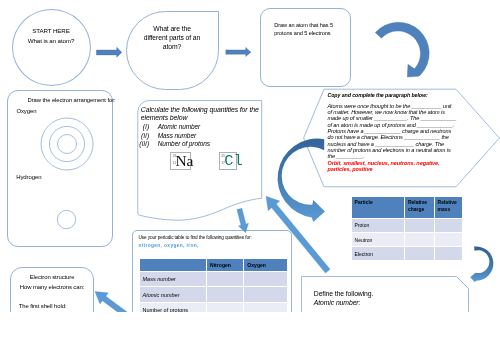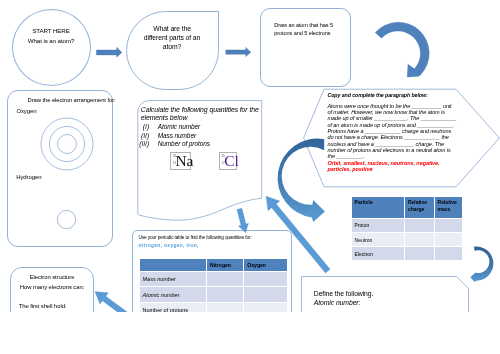--- a/index.html
+++ b/index.html
@@ -82,21 +82,21 @@
   <div class="txt ital" style="left:157.7px;top:140.4px;font-size:6.5px;">Number of protons</div>
 
   <div style="position:absolute;left:170.4px;top:152px;width:19px;height:16px;border:0.7px solid #b0b0b0;background:#fff;overflow:visible;">
     <span class="txt" style="left:1.3px;top:0.6px;font-size:3.6px;color:#3f3f3f;font-family:'Liberation Serif',serif;">23</span>
     <span class="txt" style="left:1.3px;top:8.3px;font-size:3.6px;color:#3f3f3f;font-family:'Liberation Serif',serif;">11</span>
     <span class="txt" style="left:4.0px;top:-0.5px;font-size:15.5px;color:#111;font-family:'Liberation Serif',serif;line-height:16px;">Na</span>
   </div>
   <div style="position:absolute;left:219px;top:152px;width:16.2px;height:16px;border:0.7px solid #b0b0b0;background:#fff;overflow:visible;">
     <span class="txt" style="left:1.3px;top:0.6px;font-size:3.6px;color:#3f3f3f;font-family:'Liberation Serif',serif;">35</span>
     <span class="txt" style="left:1.3px;top:8.3px;font-size:3.6px;color:#3f3f3f;font-family:'Liberation Serif',serif;">17</span>
-    <span class="txt" style="left:4.2px;top:-0.5px;font-size:15.5px;color:#4c1d95;font-family:Liberation Serif, serif;line-height:16px;">Cl</span>
+    <span class="txt" style="left:4.2px;top:-0.5px;font-size:15.5px;color:#0f766e;font-family:Liberation Mono, monospace;line-height:16px;">Cl</span>
   </div>
 
   <div class="shape" style="left:132px;top:229.5px;width:160px;height:117px;border-radius:5px;"></div>
   <div class="txt" style="left:138.5px;top:235.3px;font-size:4.72px;">Use your periodic table to find the following quantities for:</div>
   <div class="txt" style="left:138.5px;top:243px;font-size:4.85px;color:#4f9fe0;font-weight:bold;letter-spacing:0.35px;">nitrogen, oxygen, iron,</div>
   <table style="left:139px;top:257.8px;width:148.5px;height:75.5px;">
     <colgroup>
         <col style="width:67px">
         <col style="width:37.3px">
         <col style="width:44.2px">

